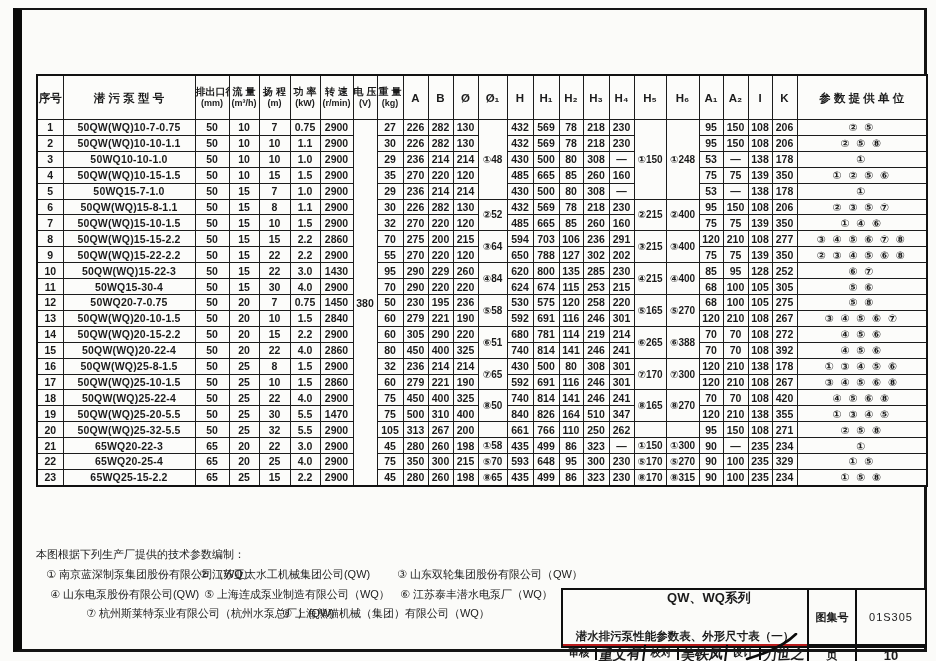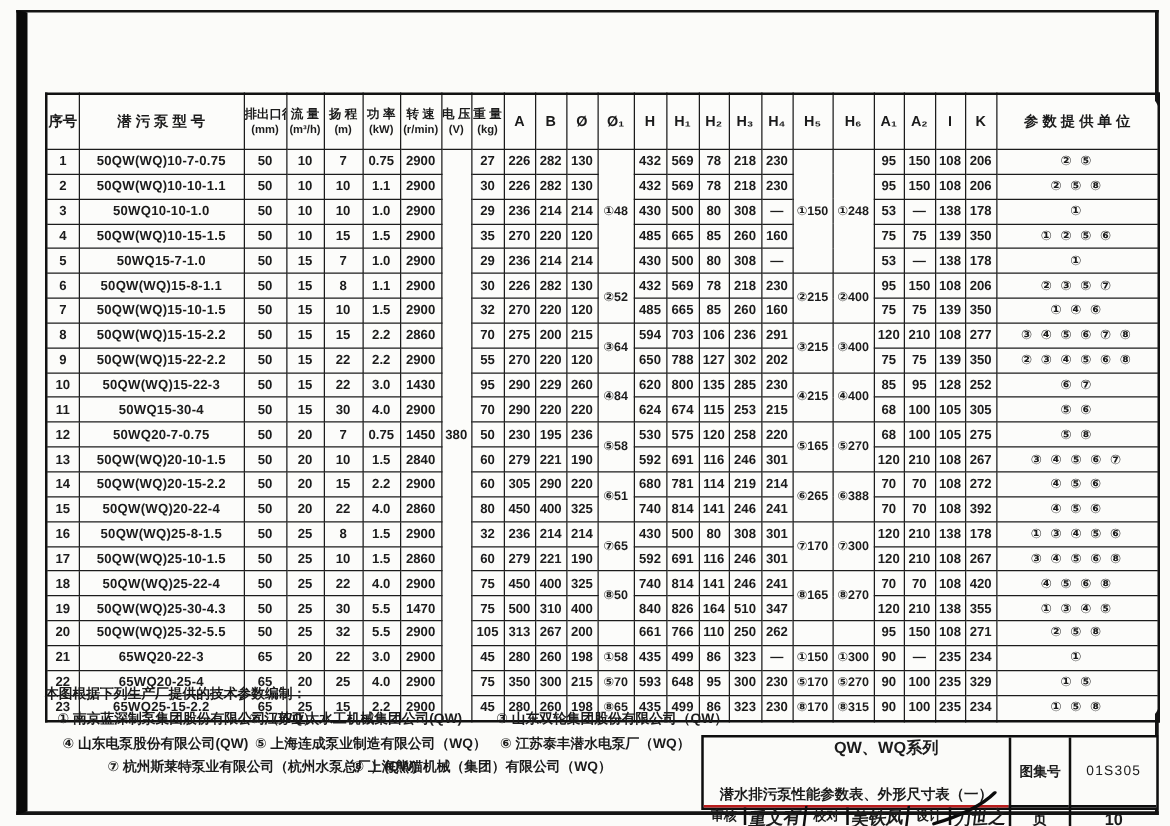--- a/index.html
+++ b/index.html
@@ -14,43 +14,42 @@
     position:absolute;left:13px;top:8px;right:9px;bottom:9px;
     border-top:2px solid #141414;
     border-right:3px solid #141414;
     border-bottom:3px solid #141414;
     border-left:9px solid #0a0a0a;
     box-sizing:border-box;
   }
   
   table.spec{
     position:absolute;left:36px;top:74px;
-    width:869px;height:504px;
+    width:869px;height:413px;
     border-collapse:collapse;table-layout:fixed;
     background:#fcfcfa;
     font-size:10.5px;
-    border-radius:18px;
   }
   table.spec th,table.spec td{
     border:1px solid #1c1c1c;
     padding:0;text-align:center;vertical-align:middle;
     overflow:hidden;white-space:nowrap;
     font-weight:600;
   }
   table.spec{border:2px solid #111;}
   table.spec thead th{height:43px;}
   .th1{font-size:10px;font-weight:700;line-height:12px;}
   .th1.big{font-size:11.5px;}
   .th2{font-size:9px;font-weight:700;line-height:11px;}
   td.model{text-align:left;padding-left:5px;font-size:10.5px;letter-spacing:0.2px;margin-top:24px;}
   td.num{font-size:10.5px;}
   td.mk{font-size:10px;letter-spacing:0px;}
   td.units{font-size:10.5px;letter-spacing:2px;}
   
-  .note{position:absolute;font-size:11px;font-weight:700;white-space:nowrap;}
+  .note{position:absolute;font-size:11px;font-weight:400;white-space:nowrap;}
   
   .tblock{
     position:absolute;left:561px;top:588px;width:366px;height:60px;
     border:2px solid #0e0e0e;box-sizing:border-box;background:#fbfbf9;
     display:grid;grid-template-columns:244px 48px 1fr;grid-template-rows:1fr 21px;
   }
   .tb-cell{border-left:2px solid #0e0e0e;display:flex;align-items:center;justify-content:center;}
   .tb-title{display:flex;flex-direction:column;align-items:center;justify-content:center;line-height:15px;}
   .tb-series{font-size:13px;font-weight:700;margin-left:48px;}
   .tb-name{font-size:11.5px;font-weight:700;margin-top:24px;}
@@ -625,21 +624,21 @@
           <td class="mk" rowspan="2">⑧165</td>
           <td class="mk" rowspan="2">⑧270</td>
           <td class="num">70</td>
           <td class="num">70</td>
           <td class="num">108</td>
           <td class="num">420</td>
           <td class="units">④ ⑤ ⑥ ⑧</td>
         </tr>
         <tr>
           <td class="num">19</td>
-          <td class="model">50QW(WQ)25-30-4.3</td>
+          <td class="model">50QW(WQ)25-20-5.5</td>
           <td class="num">50</td>
           <td class="num">25</td>
           <td class="num">30</td>
           <td class="num">5.5</td>
           <td class="num">1470</td>
           <td class="num">75</td>
           <td class="num">500</td>
           <td class="num">310</td>
           <td class="num">400</td>
           <td class="num">840</td>

